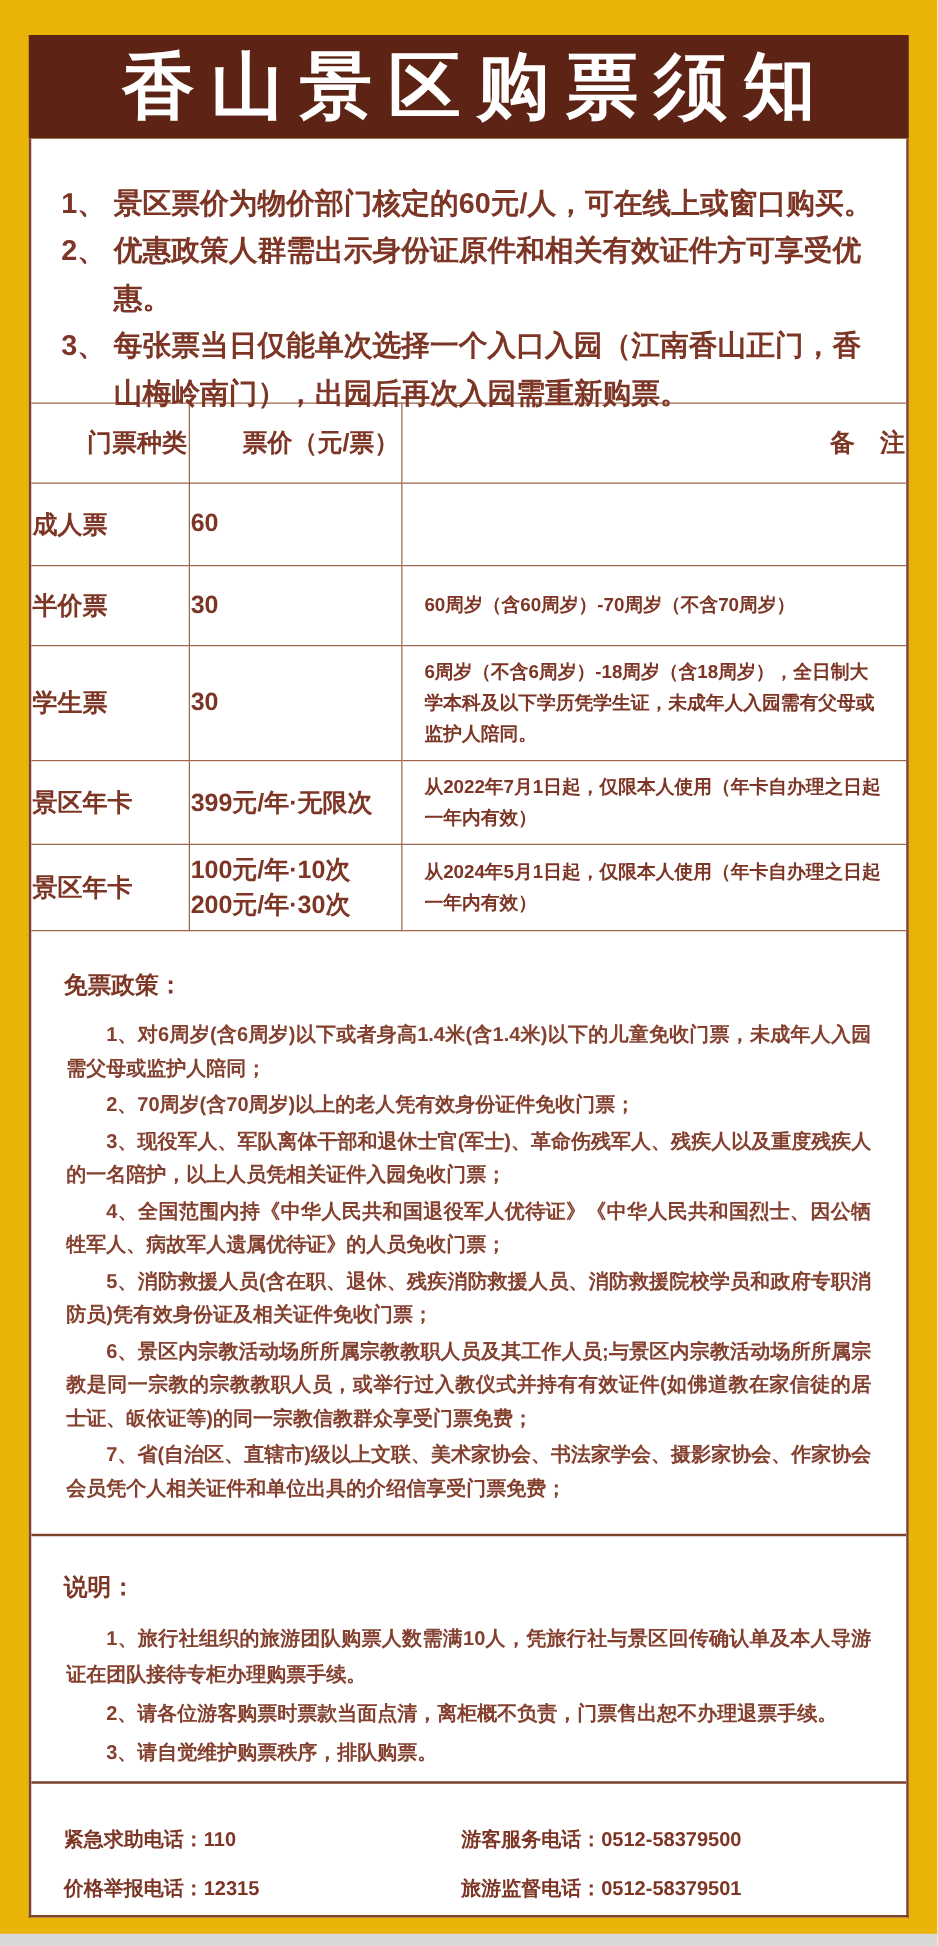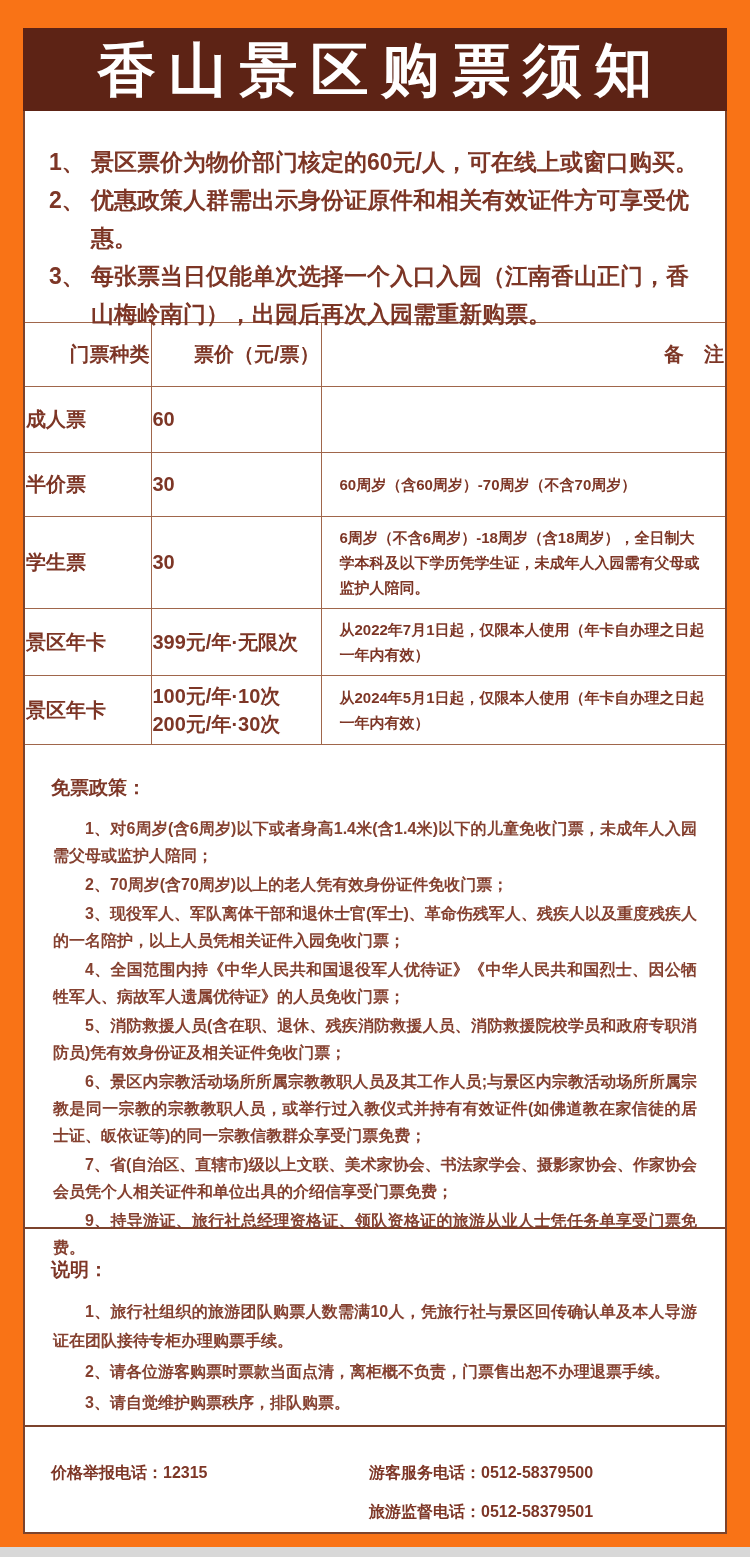--- a/index.html
+++ b/index.html
@@ -1,17 +1,17 @@
 <!DOCTYPE html>
 <html><head>
 <meta charset="utf-8">
 <style>
   html,body{margin:0;padding:0;background:#ffffff;}
   .page{
-    position:relative;width:750px;height:1557px;background:#f97316;overflow:hidden;
+    position:relative;width:750px;height:1557px;background:#eab308;overflow:hidden;
     font-family:"Liberation Sans","DejaVu Sans",sans-serif;
     color:#7d3626;
   }
   
   .banner{
     position:absolute;left:23px;top:28px;width:704px;height:83px;
     background:#5d2315;display:flex;align-items:center;justify-content:center;
   }
   .banner h1{
     margin:0;font-size:58px;font-weight:bold;color:#ffffff;
@@ -144,32 +144,32 @@
 
     <section class="policy">
       <h2 class="section-heading">免票政策：</h2>
       <p>1、对6周岁(含6周岁)以下或者身高1.4米(含1.4米)以下的儿童免收门票，未成年人入园需父母或监护人陪同；</p>
       <p>2、70周岁(含70周岁)以上的老人凭有效身份证件免收门票；</p>
       <p>3、现役军人、军队离体干部和退休士官(军士)、革命伤残军人、残疾人以及重度残疾人的一名陪护，以上人员凭相关证件入园免收门票；</p>
       <p>4、全国范围内持《中华人民共和国退役军人优待证》《中华人民共和国烈士、因公牺牲军人、病故军人遗属优待证》的人员免收门票；</p>
       <p>5、消防救援人员(含在职、退休、残疾消防救援人员、消防救援院校学员和政府专职消防员)凭有效身份证及相关证件免收门票；</p>
       <p>6、景区内宗教活动场所所属宗教教职人员及其工作人员;与景区内宗教活动场所所属宗教是同一宗教的宗教教职人员，或举行过入教仪式并持有有效证件(如佛道教在家信徒的居士证、皈依证等)的同一宗教信教群众享受门票免费；</p>
       <p>7、省(自治区、直辖市)级以上文联、美术家协会、书法家学会、摄影家协会、作家协会会员凭个人相关证件和单位出具的介绍信享受门票免费；</p>
-      <p>9、持导游证、旅行社总经理资格证、领队资格证的旅游从业人士凭任务单享受门票免费。</p>
     </section>
 
     <section class="notes">
       <h2 class="section-heading">说明：</h2>
       <p>1、旅行社组织的旅游团队购票人数需满10人，凭旅行社与景区回传确认单及本人导游证在团队接待专柜办理购票手续。</p>
       <p>2、请各位游客购票时票款当面点清，离柜概不负责，门票售出恕不办理退票手续。</p>
       <p>3、请自觉维护购票秩序，排队购票。</p>
     </section>
 
     <section class="contacts">
       <div class="col-left">
+        <p>紧急求助电话：110</p>
         <p>价格举报电话：12315</p>
 
       </div>
       <div class="col-right">
         <p>游客服务电话：0512-58379500</p>
         <p>旅游监督电话：0512-58379501</p>
       </div>
     </section>
 
   </div>

